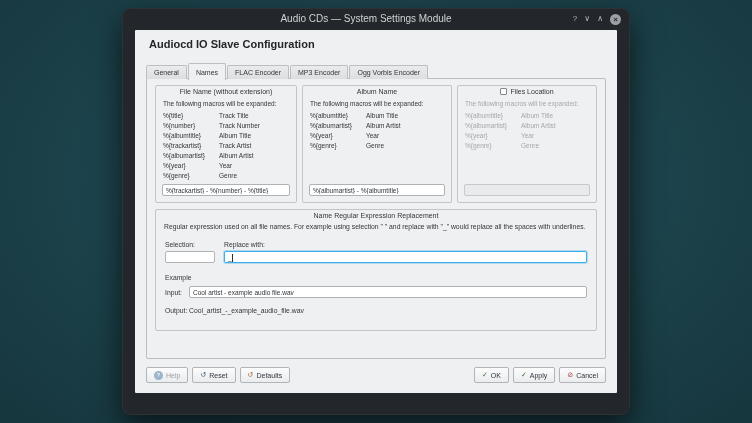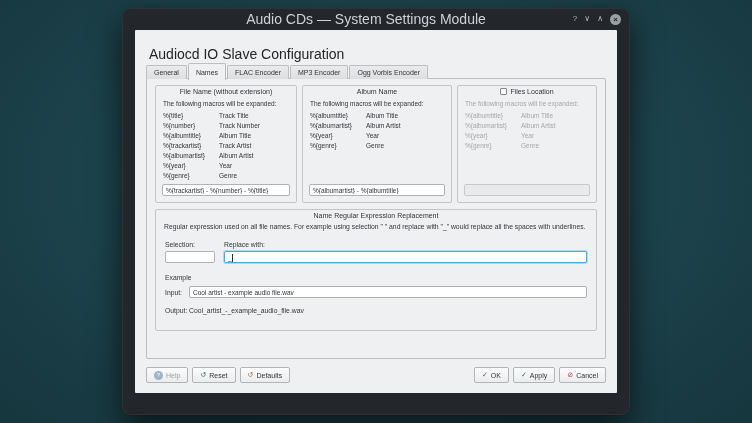--- a/index.html
+++ b/index.html
@@ -10,30 +10,30 @@
     font-family:"Liberation Sans", sans-serif;
   }
   
   .window {
     position:absolute; left:122px; top:8px; width:508px; height:407px;
     background:#23272b; border-radius:9px;
     box-shadow:0 12px 32px rgba(0,0,0,.65), inset 0 0 0 1px rgba(255,255,255,.05);
   }
   .titlebar { position:absolute; left:0; top:0; right:0; height:22px; color:#cfd2d4; }
   .tb-title { position:absolute; left:40px; right:60px; top:0; height:22px; line-height:22px;
-    text-align:center; font-size:14px; white-space:nowrap; overflow:hidden; }
+    text-align:center; font-size:10px; white-space:nowrap; overflow:hidden; }
   .tb-btns { position:absolute; right:9px; top:0; height:22px; display:flex; align-items:center; gap:7px;
     font-size:8px; color:#b6babd; }
   .tb-btn { cursor:default; line-height:10px; }
   .tb-close { width:11px; height:11px; border-radius:50%; background:#9ba0a4; color:#23272b;
     font-size:8px; line-height:11px; text-align:center; font-weight:bold; }
   .content { position:absolute; left:13px; right:13px; top:22px; bottom:22px; background:#eff0f1;
     color:#31363b; border-radius:1px; }
   
-  .heading { position:absolute; left:14px; top:16px; font-size:14px; font-weight:normal; color:#232629; }
+  .heading { position:absolute; left:14px; top:8px; font-size:11px; font-weight:bold; color:#232629; }
   .tabbar { position:absolute; left:11px; top:33px; height:16px; display:flex; align-items:flex-end; z-index:2; }
   .tab { height:14px; line-height:14px; padding:0 7px; font-size:7px; color:#31363b;
     background:linear-gradient(#e9ebec,#dcdee0); border:1px solid #bcbfc1; border-bottom:none;
     border-radius:2px 2px 0 0; margin-right:1px; white-space:nowrap; }
   .tab.active { position:relative; z-index:3; height:17px; line-height:17px; margin-bottom:-1px;
     background:#eff0f1; }
   .pane { position:absolute; left:11px; right:11px; top:48px; height:281px;
     border:1px solid #bcbfc1; border-radius:2px; background:#eff0f1; }
   
   .groups { position:absolute; left:8px; right:8px; top:6px; height:118px; display:flex; gap:5px; }

